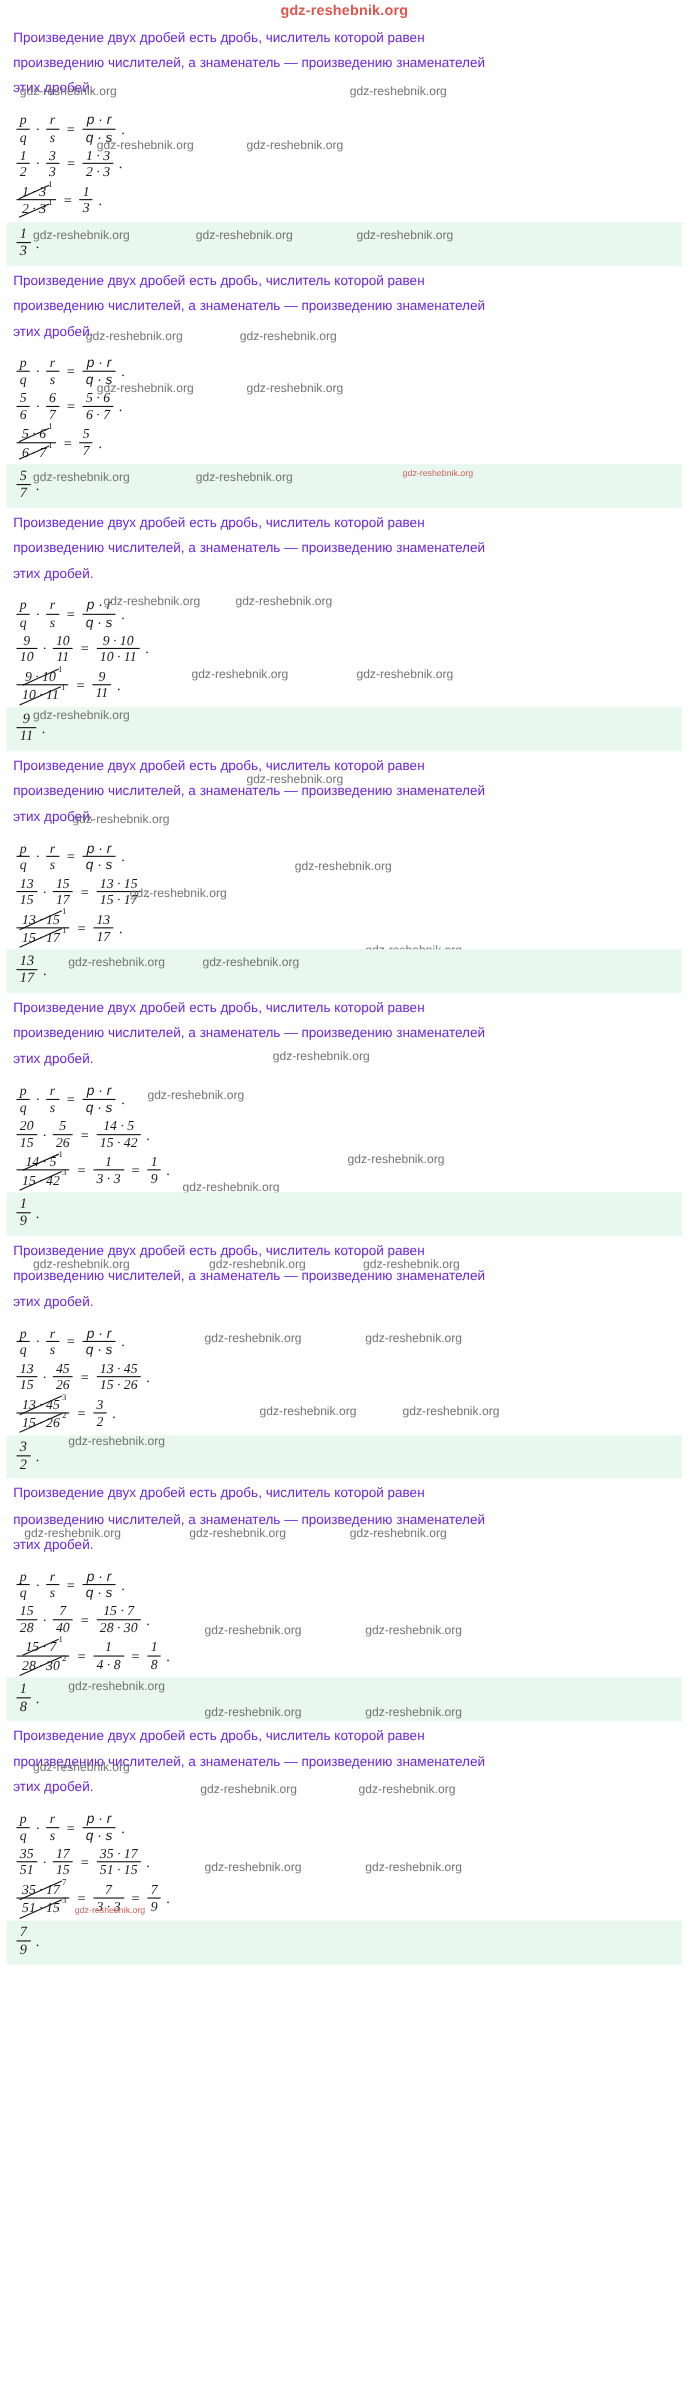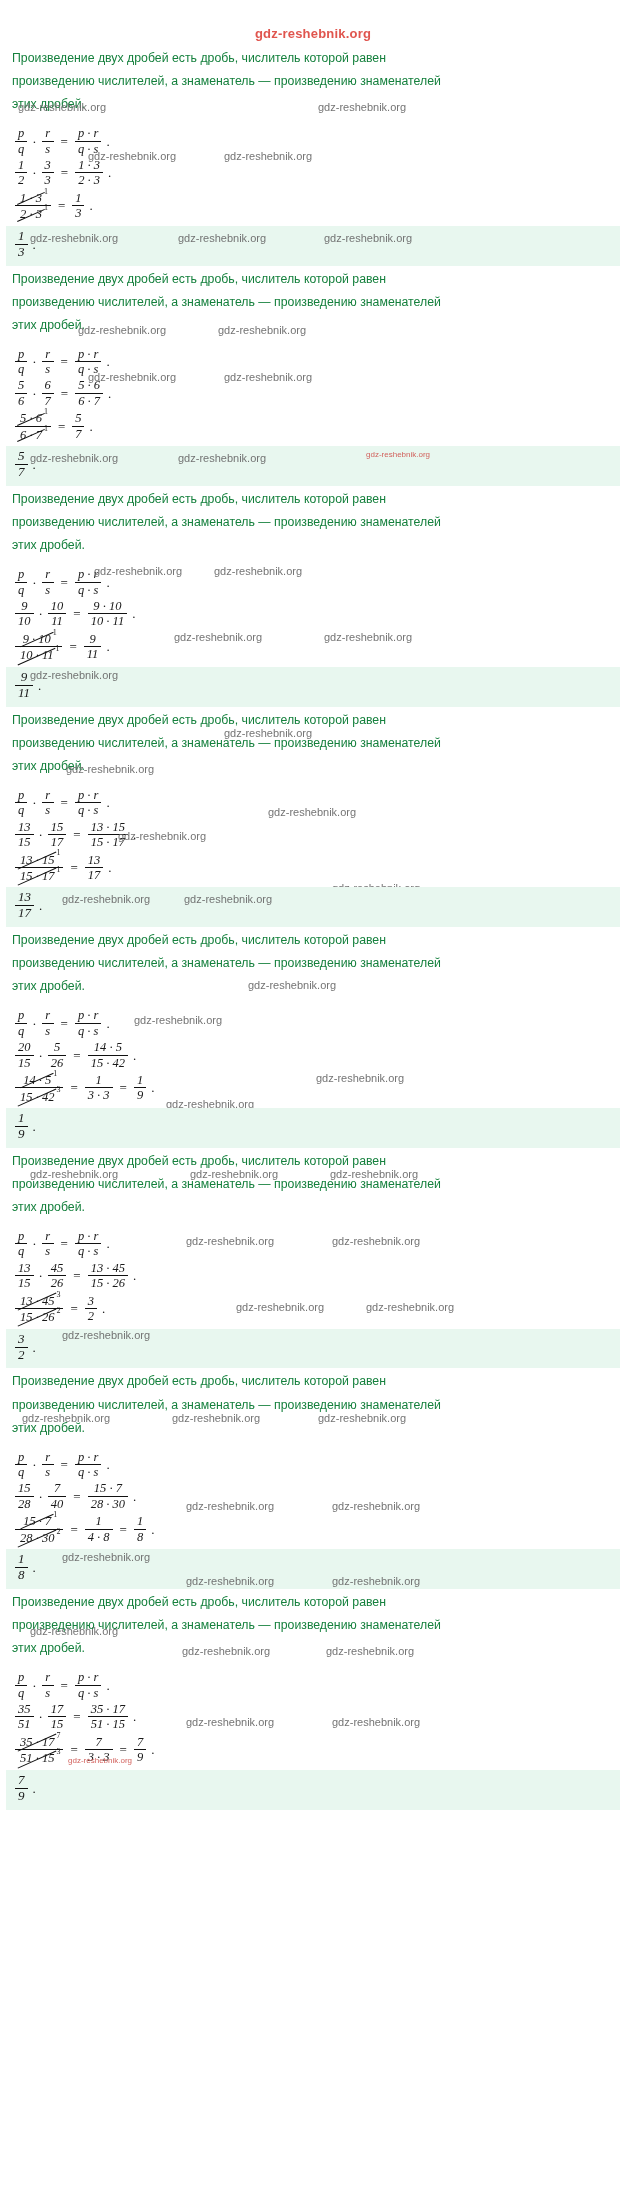--- a/index.html
+++ b/index.html
@@ -5,37 +5,37 @@
   * { box-sizing: border-box; }
   html, body { margin: 0; padding: 0; }
   body {
     width: 632px;
     background: #ffffff;
     font-family: "Liberation Sans", sans-serif;
     font-size: 12px;
     color: #1a1a1a;
     position: relative;
   }
-  .page { width: 626px; position: relative; padding: 0 0 10px 0; margin-top: 24px; }
+  .page { width: 626px; position: relative; padding: 0 0 10px 0; }
 
   .top-wm {
     text-align: center;
     color: #e0554e;
     font-weight: bold;
     font-size: 13px;
     padding: 2px 0 4px 0;
     letter-spacing: 0.2px;
   }
 
   .block { position: relative; padding: 0 6px 0 6px; }
 
   .rule-text {
     font-size: 12.3px;
     line-height: 1.55;
-    color: #15803d;
+    color: #6d28d9;
     padding: 4px 6px 2px 6px;
   }
   .rule-text p { margin: 0 0 4px 0; }
 
   .solution {
     position: relative;
     padding: 6px 6px 4px 8px;
     min-height: 60px;
   }
 
@@ -65,21 +65,21 @@
   }
   .frac.big .num, .frac.big .den { font-size: 13px; }
   .op {
     font-family: "Liberation Serif", serif;
     font-size: 13px;
     padding: 0 4px;
     font-style: normal;
   }
   .op.eq { padding: 0 6px; }
   .plain {
-    font-family: Liberation Serif, serif;
+    font-family: Liberation Sans, sans-serif;
     font-size: 13px;
     font-style: italic;
   }
 
   
   .cancel { position: relative; display: inline-block; padding: 0 2px; }
   .cancel::after {
     content: "";
     position: absolute;
     left: -2px; right: -2px;

